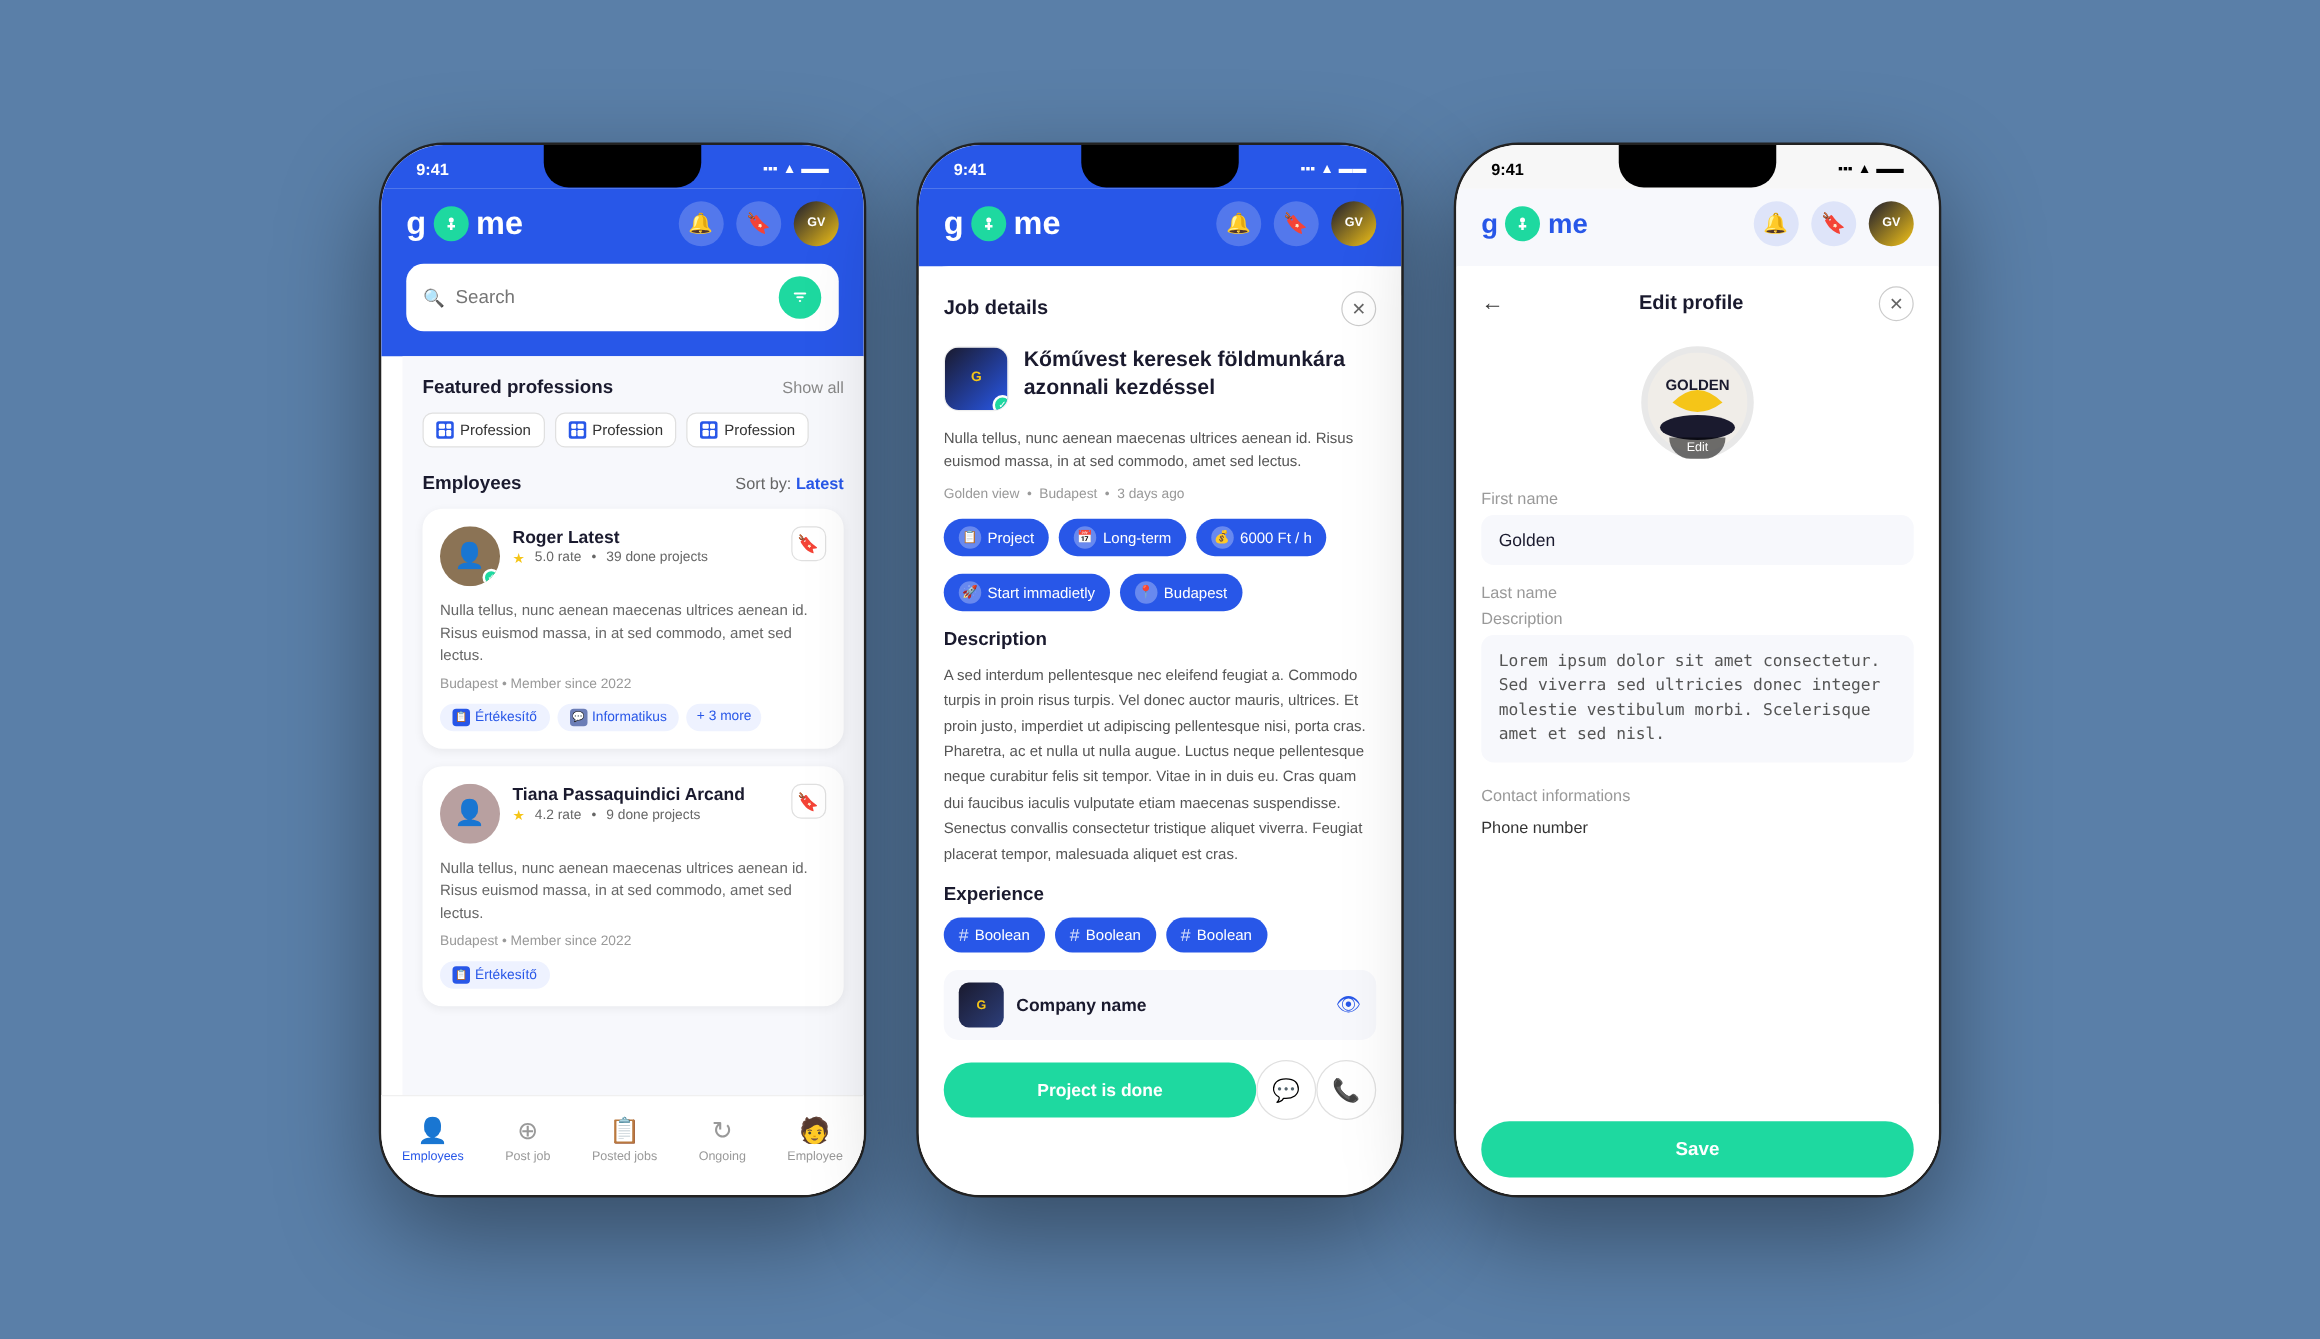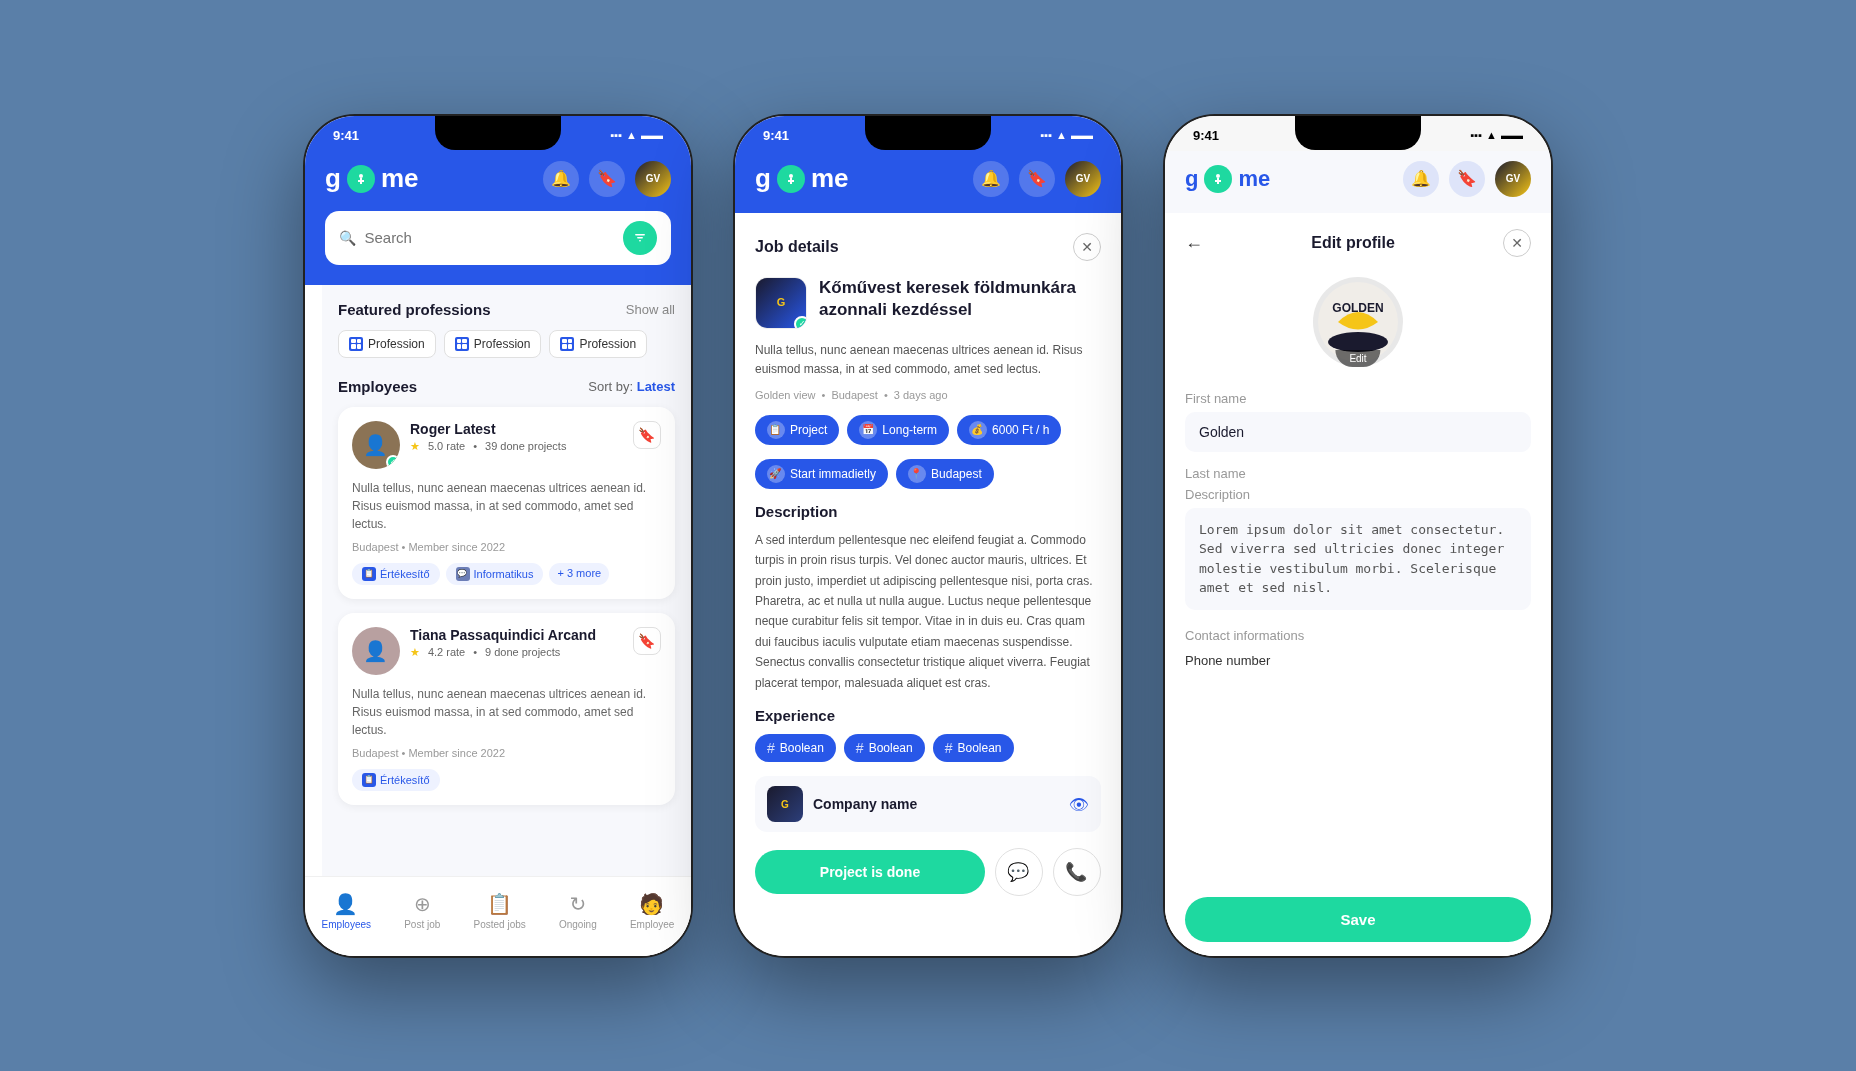--- a/index.html
+++ b/index.html
@@ -493,21 +493,20 @@
       color: #1a1a2e;
     }
     .eye-icon {
       margin-left: auto;
       color: #2857e8;
       font-size: 16px;
     }
 
     .action-row {
       display: flex;
-      gap: 10px;
       align-items: center;
       margin-top: 10px;
     }
     .done-btn {
       flex: 1;
       background: #1ed9a0;
       color: #fff;
       border: none;
       border-radius: 50px;
       padding: 14px;

